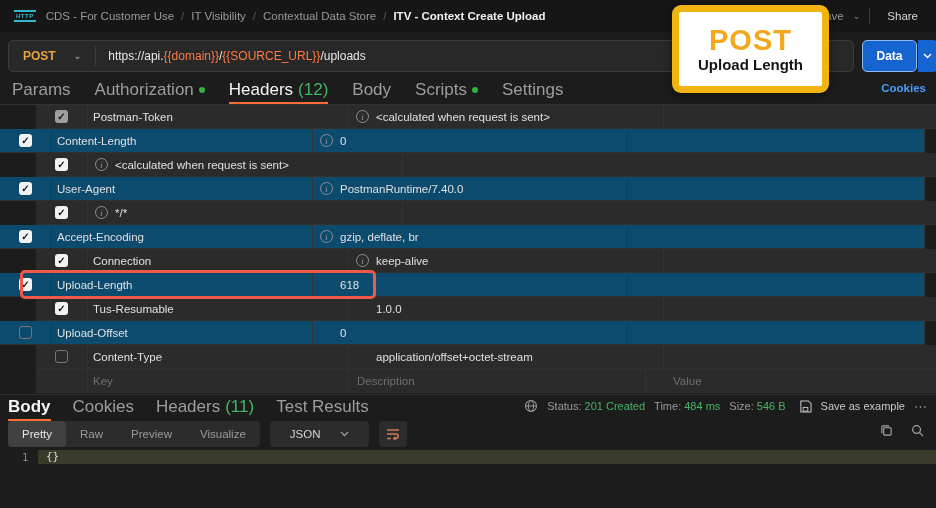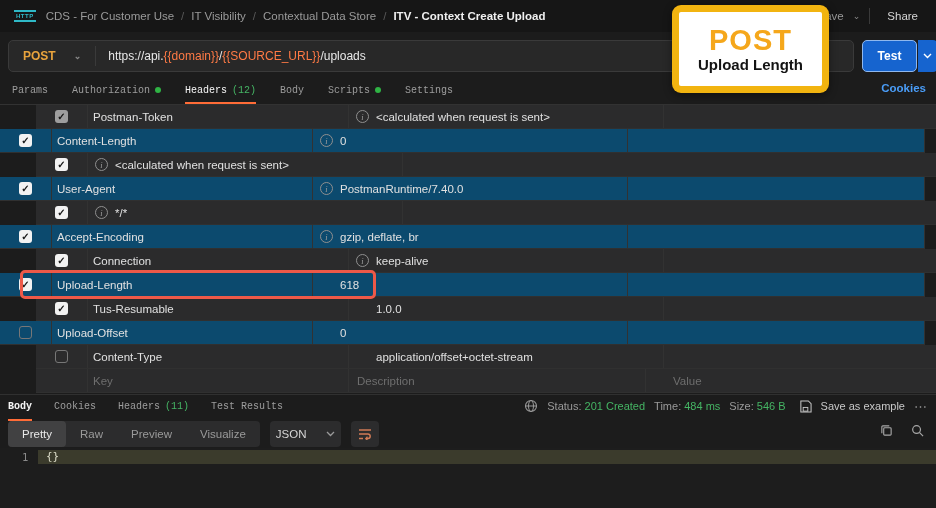--- a/index.html
+++ b/index.html
@@ -33,21 +33,21 @@
   .url-var { color:var(--urlvar,#ff7a45); }
   .send-btn { position:absolute; left:862px; top:40px; height:32px; display:flex; }
   .send-main { width:55px; height:32px; background:var(--blue,#1664cf);
     border:1px solid #8fb8ee; border-radius:5px; color:#fff; font-weight:bold;
     font-size:12px; display:flex; align-items:center; justify-content:center; }
   .send-chev { width:19px; height:32px; background:var(--blue,#1664cf);
     border-radius:0 4px 4px 0; margin-left:1px; display:flex; align-items:center; justify-content:center; }
   
   .req-tabs { position:absolute; left:0; top:78px; width:936px; height:24px;
     display:flex; align-items:center; gap:24px; padding-left:12px; }
-  .tab { color:#9d9d9d; font-size:10px; display:flex; align-items:center; gap:5px; position:relative; height:24px;font-family:Liberation Mono, monospace; }
+  .tab { color:#9d9d9d; font-size:17px; display:flex; align-items:center; gap:5px; position:relative; height:24px; }
   .tab.active { color:#f5f5f5; }
   .tab.active::after { content:''; position:absolute; left:0; right:0; bottom:-2px; height:2px; background:var(--accent,#ff6c37); }
   .tab .dot { width:6px; height:6px; border-radius:50%; background:var(--green,#2fb344); }
   .tab .count { color:var(--greentext,#45b564); }
   .cookies-link { position:absolute; right:10px; top:82px; color:var(--link,#4a9df8); font-size:11.5px; font-weight:bold; }
   
   .htable { position:absolute; left:0; top:104px; width:936px; border-top:1px solid #323232; }
   .hrow { display:flex; width:925px; height:24px; border-bottom:1px solid #303030; }
   .hrow.odd  { background:#0c4a6e; }
   .hrow.even { background:#2b2b2c;margin-left:36px; }
@@ -72,21 +72,21 @@
     border-top:1px solid #303030; display:flex; align-items:center; gap:22px; padding-left:8px; background:#1c1c1c; }
   .resp-right { position:absolute; right:8px; top:394px; height:24px; display:flex; align-items:center; gap:9px; font-size:11px; }
   .meta-lbl { color:#9a9a9a; }
   .meta-val { color:var(--greentext,#45b564); }
   .save-ex { color:#c8c8c8; }
   .more-dots { color:#9a9a9a; font-size:13px; letter-spacing:1px; }
   .view-bar { position:absolute; left:8px; top:421px; height:26px; display:flex; gap:10px; align-items:center;justify-content:center; }
   .seg-group { display:flex; background:#2c2c2d; border-radius:4px; height:26px; }
   .seg { padding:0 14px; display:flex; align-items:center; color:#9a9a9a; font-size:11.5px; border-radius:4px; }
   .seg.active { background:#414142; color:#e8e8e8; }
-  .json-dd { height:26px; background:#2c2c2d; border-radius:4px; padding:0 6px;
+  .json-dd { height:26px; background:#2c2c2d; border-radius:4px; padding:0 20px;
     display:flex; align-items:center; gap:20px; color:#d5d5d5; font-size:11.5px; }
   .icon-btn { width:28px; height:26px; background:#2c2c2d; border-radius:4px;
     display:flex; align-items:center; justify-content:center; }
   .view-right { position:absolute; right:12px; top:424px; display:flex; gap:18px; align-items:center; }
   
   .code-area { position:absolute; left:0; top:448px; width:936px; height:60px; background:#1d1d1d; }
   .code-hl { position:absolute; left:38px; right:0; top:2px; height:14px; background:#3b3b2c; }
   .line-no { position:absolute; left:22px; top:3px; color:#8a8a8a; font-family:"DejaVu Sans Mono", monospace; font-size:10.5px; }
   .code-txt { position:absolute; left:46px; top:2px; color:#dcdcc8; font-family:"DejaVu Sans Mono", monospace; font-size:11px; }
   
@@ -132,21 +132,21 @@
     <span class="method">
       <span>POST</span>
       <span class="chev">⌄</span>
     </span>
     <span class="method-div"></span>
     <span class="url-text">
       <span>https://api.</span><span class="url-var">{{domain}}</span><span>/</span><span class="url-var">{{SOURCE_URL}}</span><span>/uploads</span>
     </span>
   </div>
   <div class="send-btn">
-    <span class="send-main">Test</span>
+    <span class="send-main">Data</span>
     <span class="send-chev">
       <svg width="9" height="6" viewBox="0 0 9 6">
           <polyline points="1,1 4.5,4.5 8,1" fill="none" stroke="#fff" stroke-width="1.4"></polyline>
         </svg>
     </span>
   </div>
 
   <div class="req-tabs">
     <span class="tab">
         <span>Params</span>

